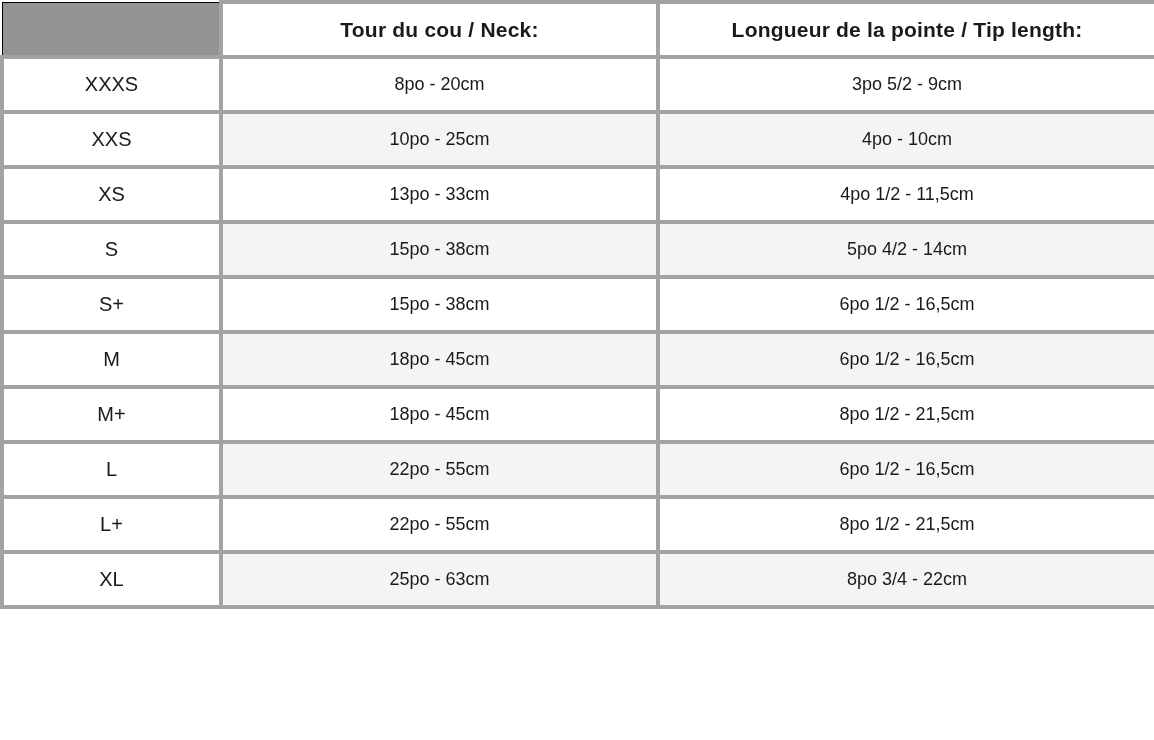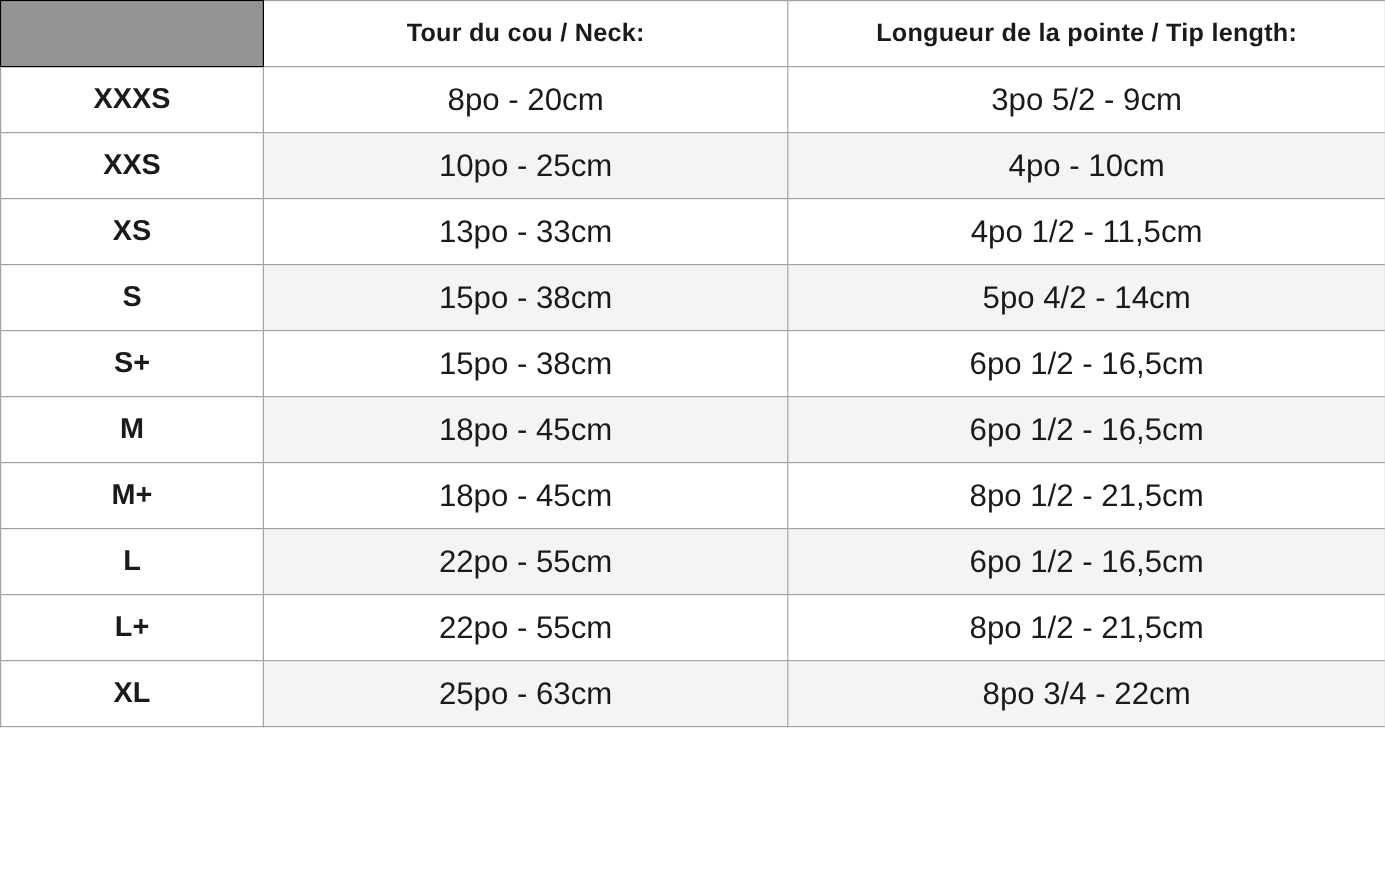--- a/index.html
+++ b/index.html
@@ -18,46 +18,46 @@
     border-collapse: collapse;
     width: 1154px;
     table-layout: fixed;
   }
   table.size-chart col.col-size  { width: 219px; }
   table.size-chart col.col-neck  { width: 437px; }
   table.size-chart col.col-tip   { width: 498px; }
 
   table.size-chart th,
   table.size-chart td {
-    border: 1px solid #a3a3a3;
+    border: 4px solid #a3a3a3;
     padding: 0;
     text-align: center;
     vertical-align: middle;
     font-size: 19px;
     height: 55px;
     box-sizing: border-box;
   }
   thead th.corner-cell {
     background: #949494;
     border: 1px solid #000000;
   }
   thead th.header-cell {
     background: #ffffff;
     font-weight: bold;
     font-size: 21px;
     letter-spacing: 0.2px;
   }
   tbody th.size-cell {
-    font-weight: bold;
-    font-size: 24px;
+    font-weight: normal;
+    font-size: 20px;
     background: #ffffff;
   }
   tbody td.value-cell {
     font-weight: normal;
-    font-size: 26px;
+    font-size: 18px;
   }
   tbody tr.row-alt td.value-cell {
     background: #f4f4f4;
   }
   tbody tr.row-plain td.value-cell {
     background: #ffffff;
   }
 </style>
 </head>
 <body>

